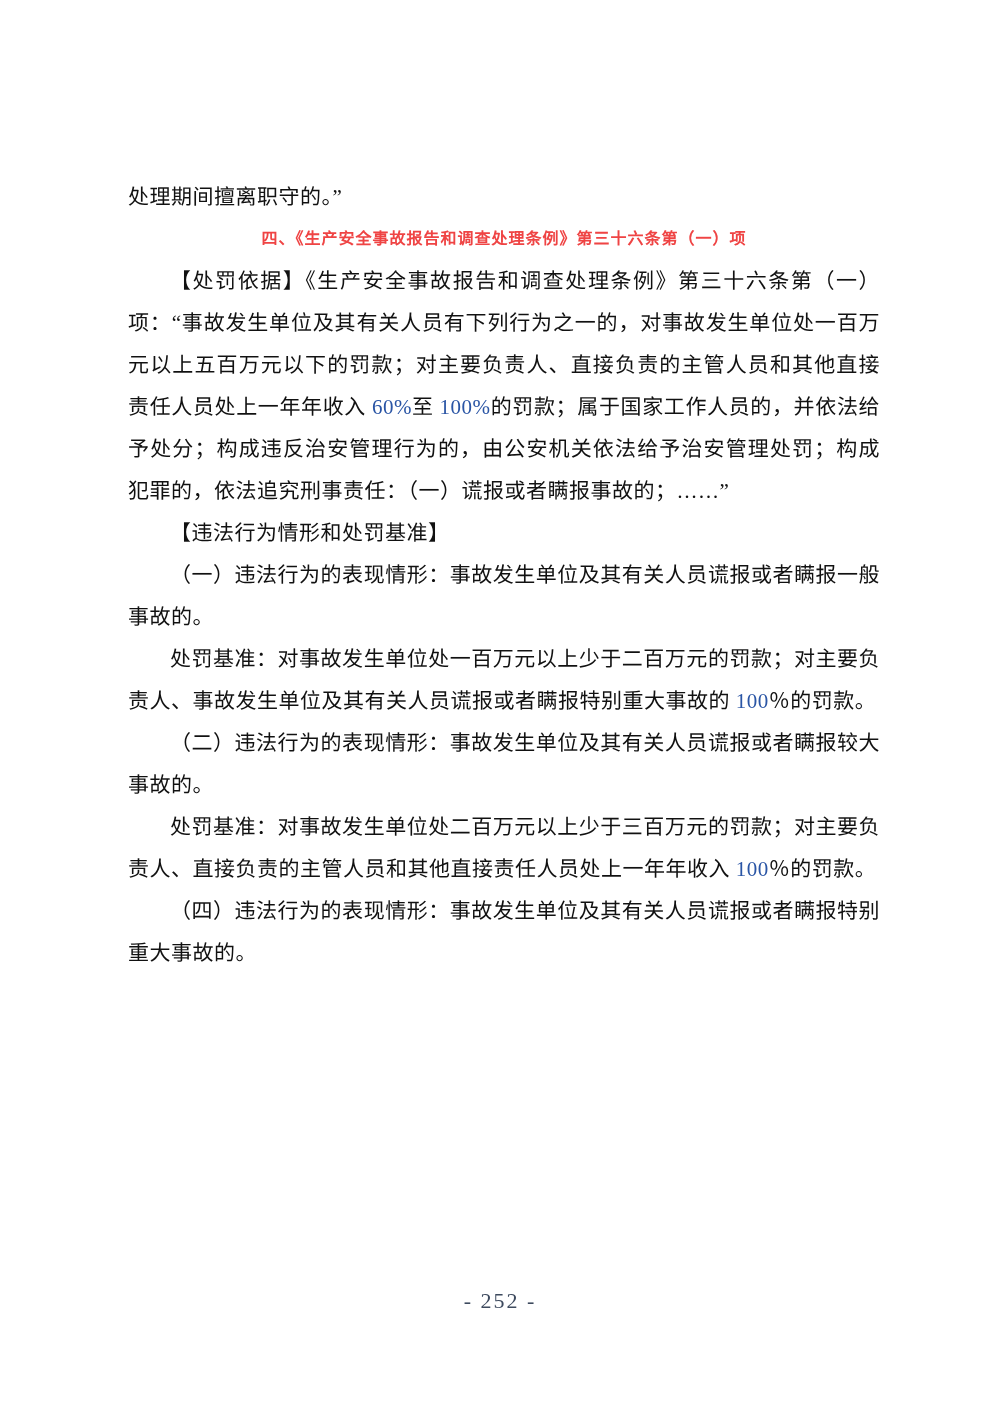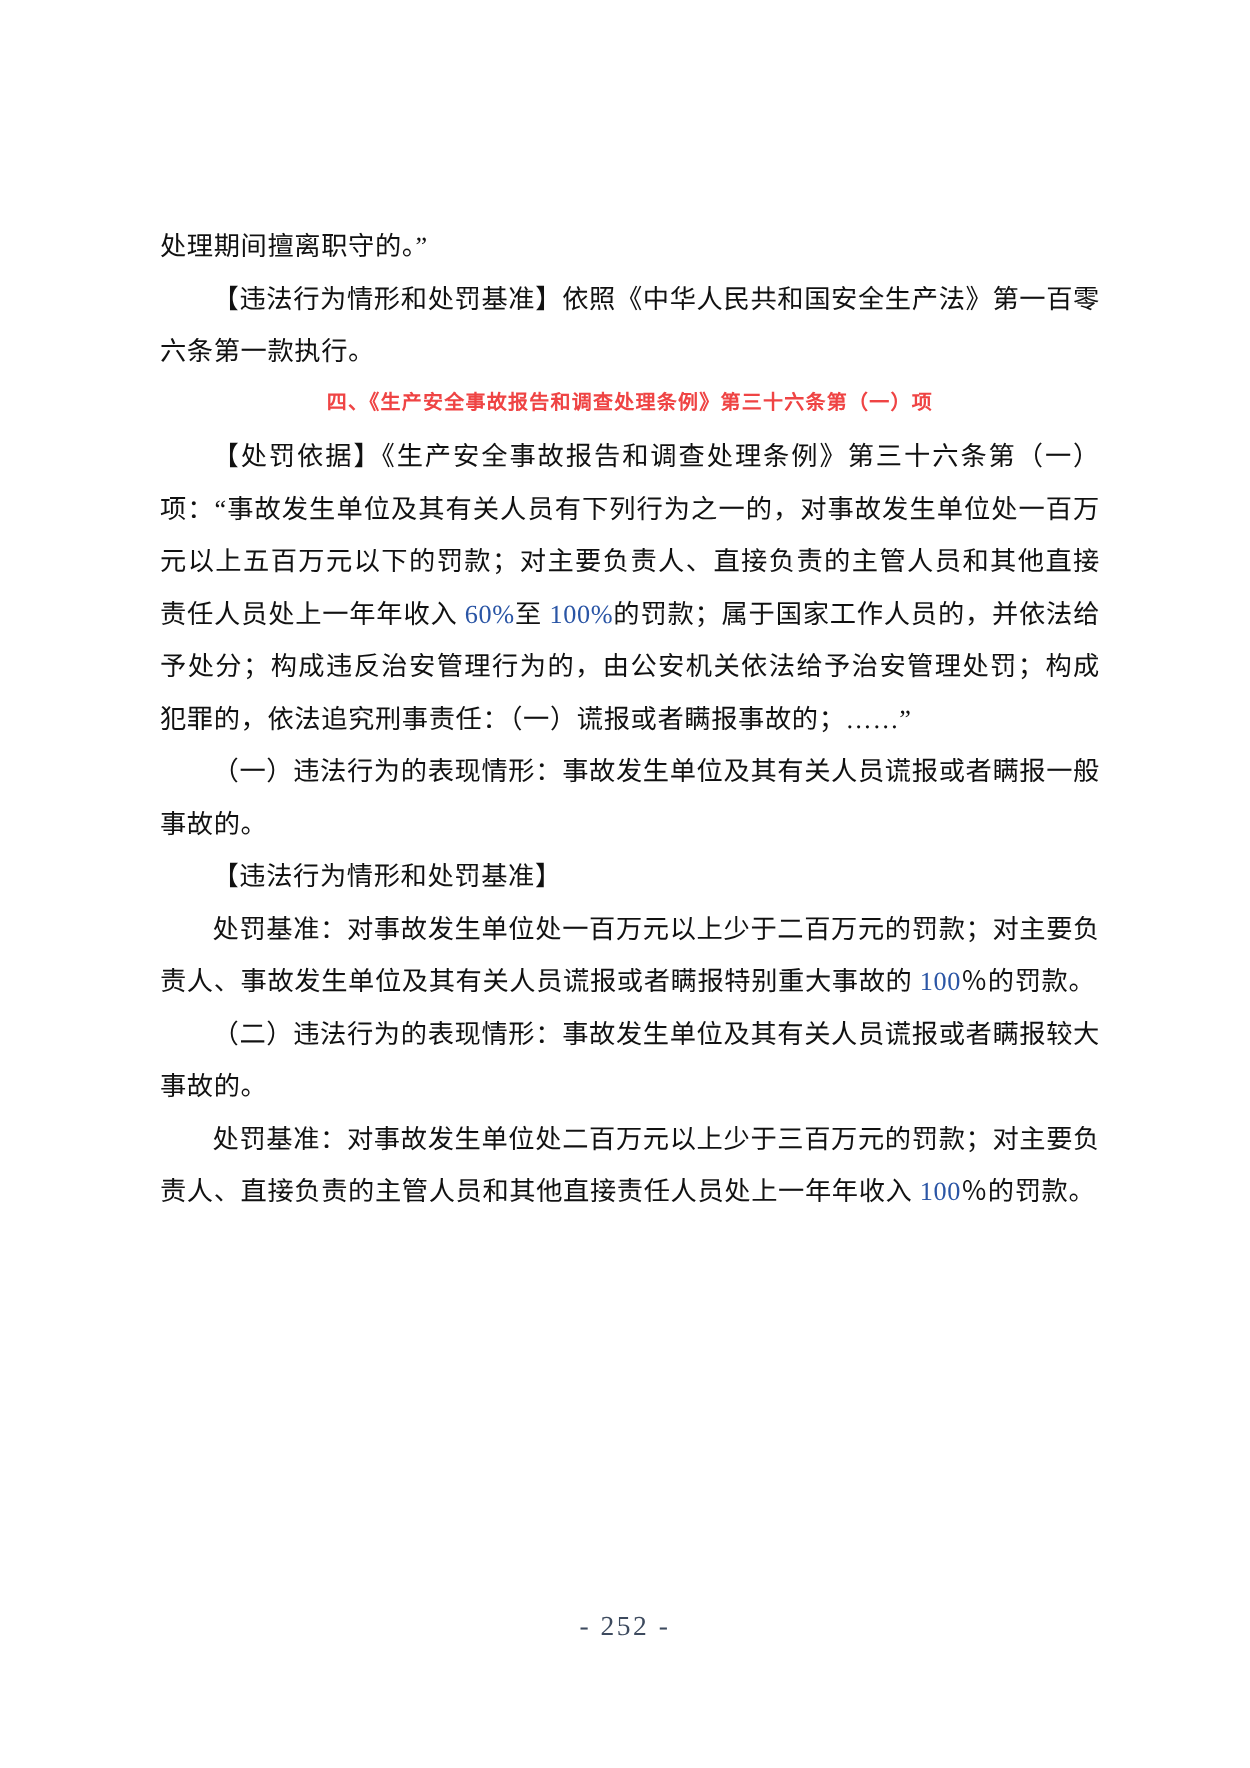--- a/index.html
+++ b/index.html
@@ -59,36 +59,36 @@
 </style>
 </head>
 <body>
 
 <div class="page">
 
   <div class="content">
 
     <p class="para no-indent">处理期间擅离职守的。”</p>
 
-    <p class="para">【违法行为情形和处罚基准】依照《中华人民共和国安全生产法》第一百零六条第一款执行。</p>
 
     <p class="heading">四、《生产安全事故报告和调查处理条例》第三十六条第（一）项</p>
 
     <p class="para"><span>【处罚依据】《生产安全事故报告和调查处理条例》第三十六条第（一）项：“事故发生单位及其有关人员有下列行为之一的，对事故发生单位处一百万元以上五百万元以下的罚款；对主要负责人、直接负责的主管人员和其他直接责任人员处上一年年收入 </span><span class="num-blue">60%</span><span>至 </span><span class="num-blue">100%</span><span>的罚款；属于国家工作人员的，并依法给予处分；构成违反治安管理行为的，由公安机关依法给予治安管理处罚；构成犯罪的，依法追究刑事责任：（一）谎报或者瞒报事故的；……”</span></p>
 
+    <p class="para">【违法行为情形和处罚基准】</p>
+
     <p class="para">（一）违法行为的表现情形：事故发生单位及其有关人员谎报或者瞒报一般事故的。</p>
-
-    <p class="para">【违法行为情形和处罚基准】</p>
 
     <p class="para"><span>处罚基准：对事故发生单位处一百万元以上少于二百万元的罚款；对主要负责人、事故发生单位及其有关人员谎报或者瞒报特别重大事故的 </span><span class="num-blue">100</span><span>％的罚款。</span></p>
 
     <p class="para">（二）违法行为的表现情形：事故发生单位及其有关人员谎报或者瞒报较大事故的。</p>
 
     <p class="para"><span>处罚基准：对事故发生单位处二百万元以上少于三百万元的罚款；对主要负责人、直接负责的主管人员和其他直接责任人员处上一年年收入 </span><span class="num-blue">100</span><span>％的罚款。</span></p>
 
 
 
+    <p class="para">（四）违法行为的表现情形：事故发生单位及其有关人员谎报或者瞒报特别重大事故的。</p>
 
   </div>
 
   <div class="page-footer">- 252 -</div>
 
 </div>
 
 </body></html>

